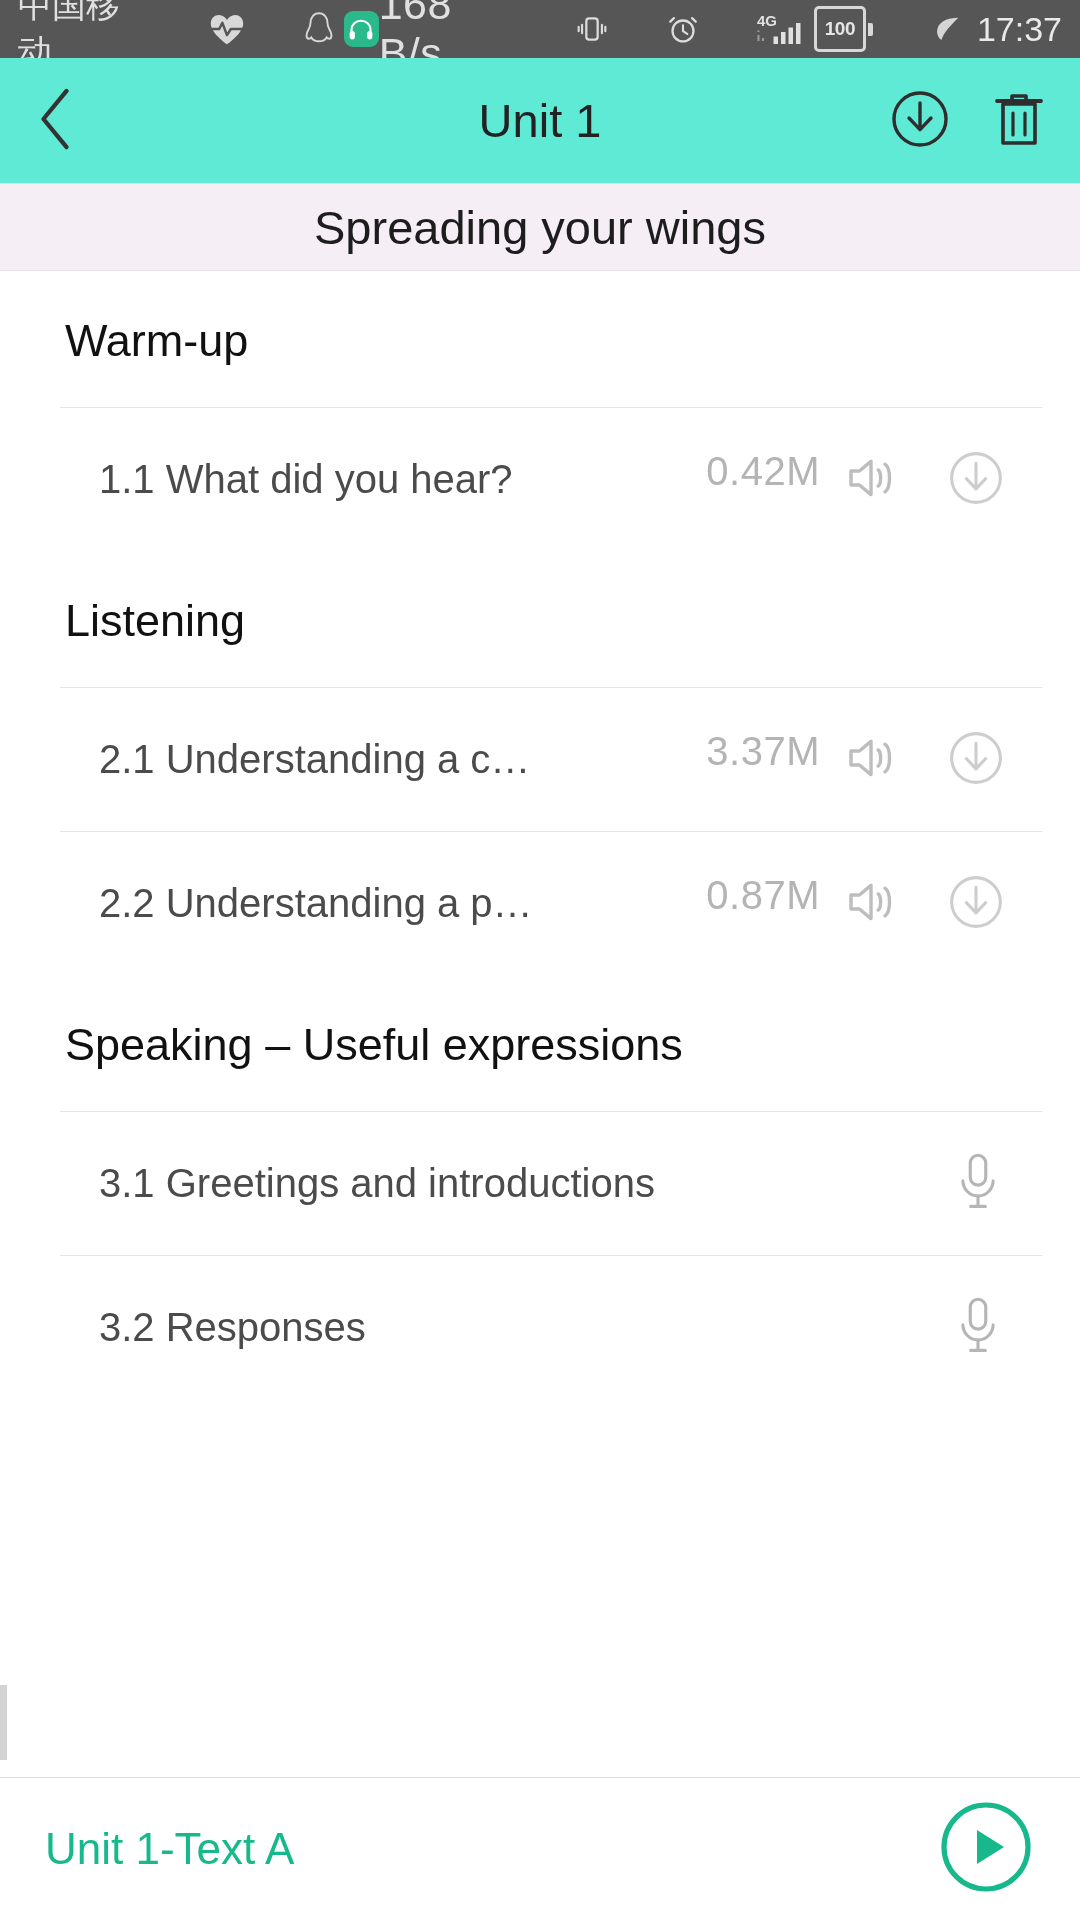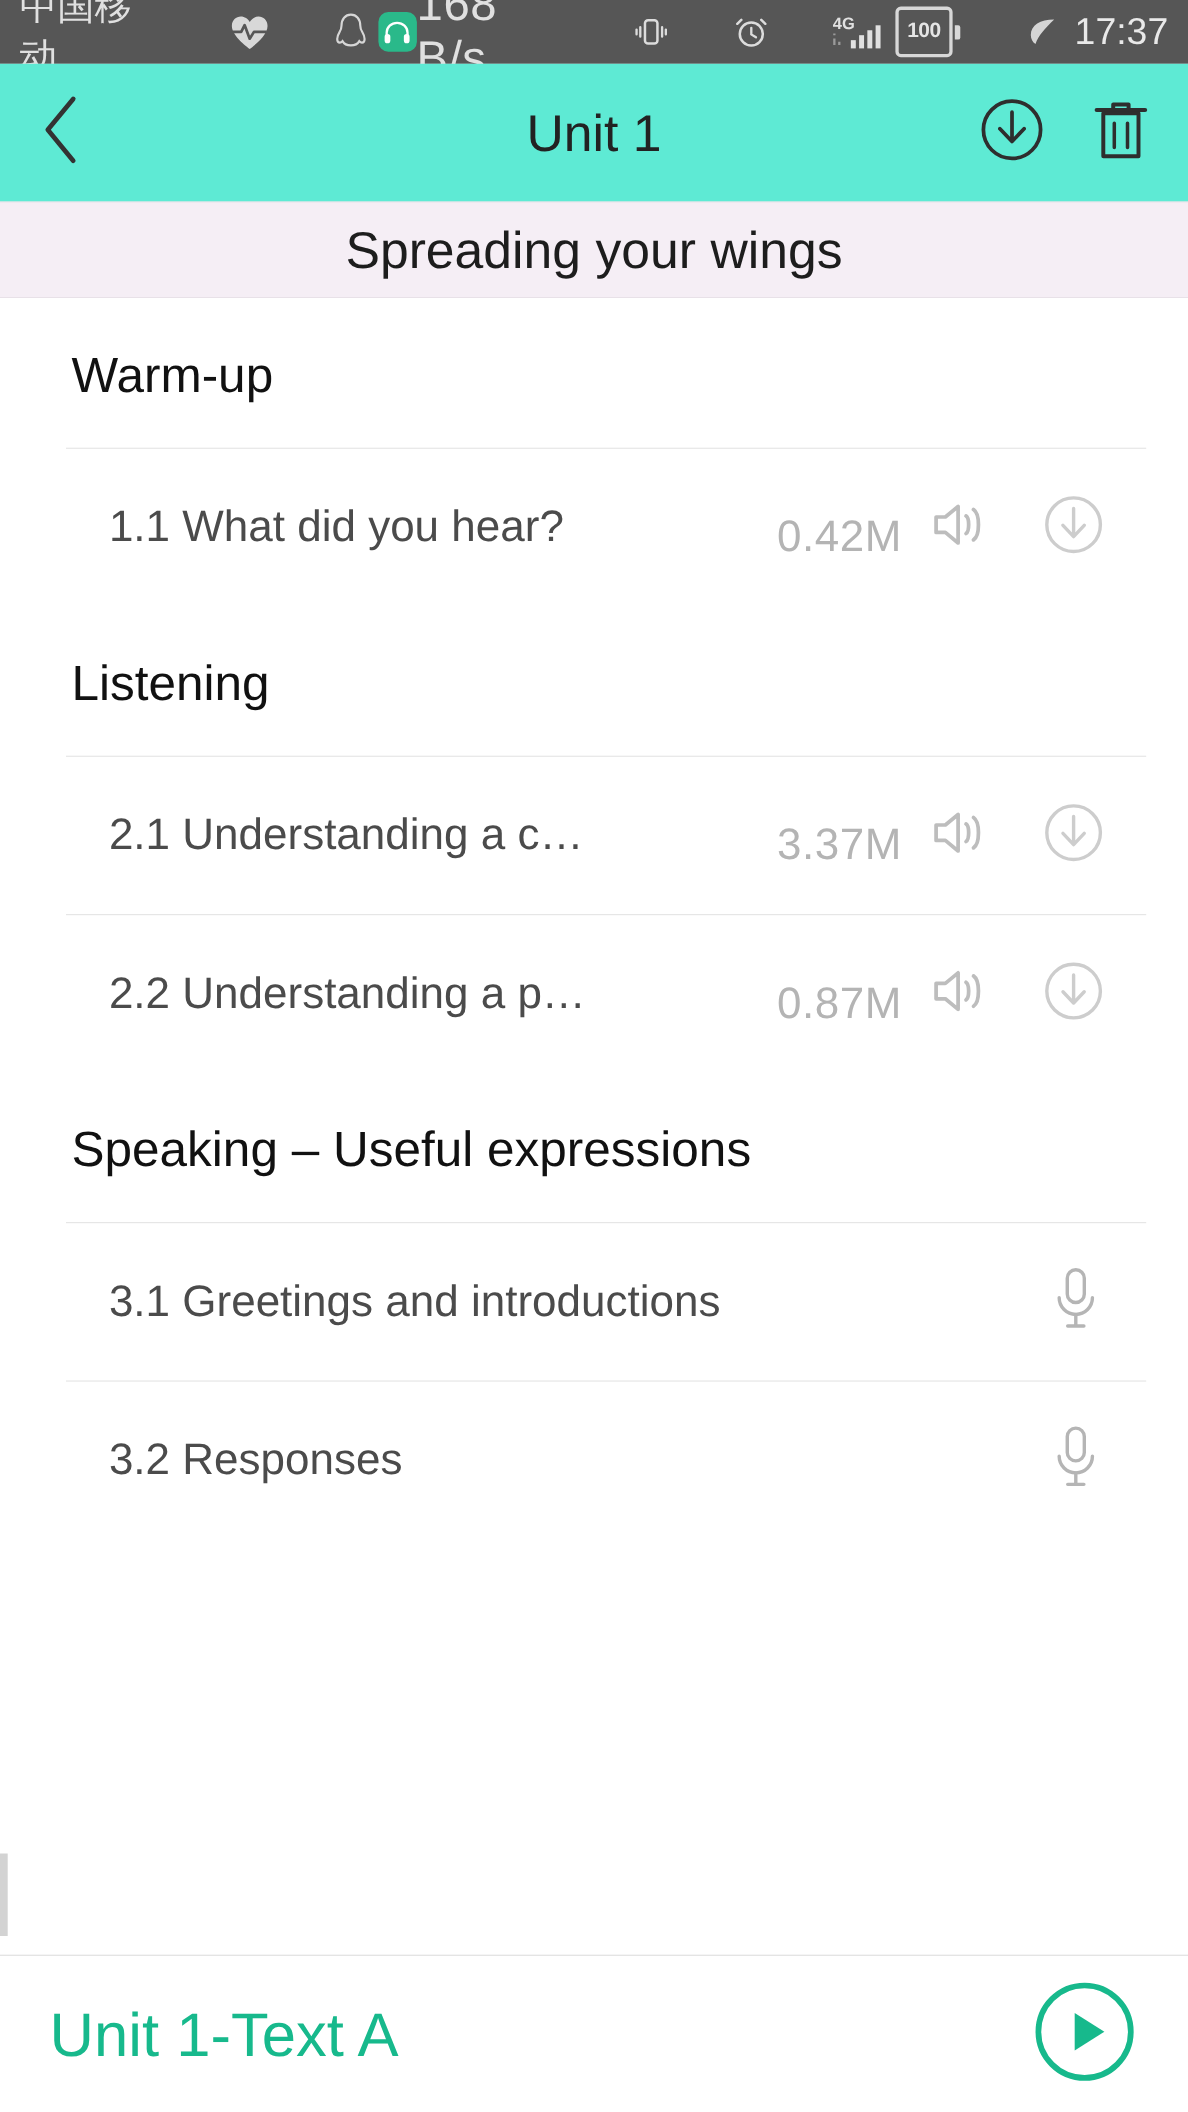--- a/index.html
+++ b/index.html
@@ -81,40 +81,40 @@
   .track-row {
     height: 143px;
     display: flex; align-items: center;
     padding-left: 99px; padding-right: 52px;
   }
   .track-title {
     font-size: 40px; color: #4b4b4b;
     white-space: nowrap; overflow: hidden;
   }
   .track-right {
-    margin-left: auto; display: flex; align-items: flex-end;
+    margin-left: auto; display: flex; align-items: flex-start;
   }
   .track-size {
     font-size: 40px; color: #b4b4b4; letter-spacing: 0.5px;
     min-width: 160px; text-align: right;
   }
   .icon-slot {
     width: 104px; display: flex; align-items: center; justify-content: center;
   }
   .icon-slot.mic { width: 100px; }
 
   
   .player {
     position: absolute; left: 0; right: 0; bottom: 0;
     height: 143px; background: #ffffff;
     border-top: 1px solid #dedede;
     display: flex; align-items: center;
     padding: 0 48px 0 45px;
   }
-  .player-title { font-size: 56px; color: #17b98c; }
+  .player-title { font-size: 44px; color: #17b98c; }
   .player-play { margin-left: auto; }
 
   .scroll-thumb {
     position: absolute; left: 0; width: 7px; height: 75px;
     background: #d3d3d3; top: 1685px; border-radius: 0;
   }
 </style>
 </head>
 <body>
 

